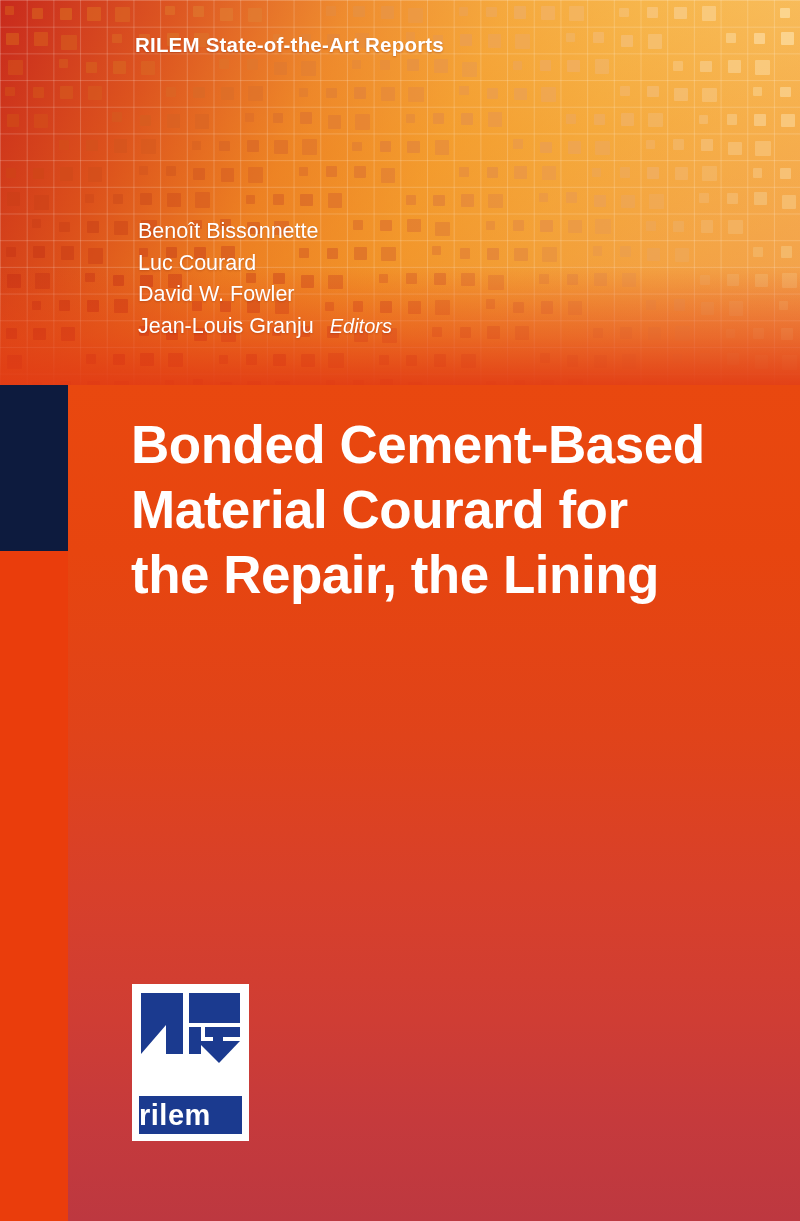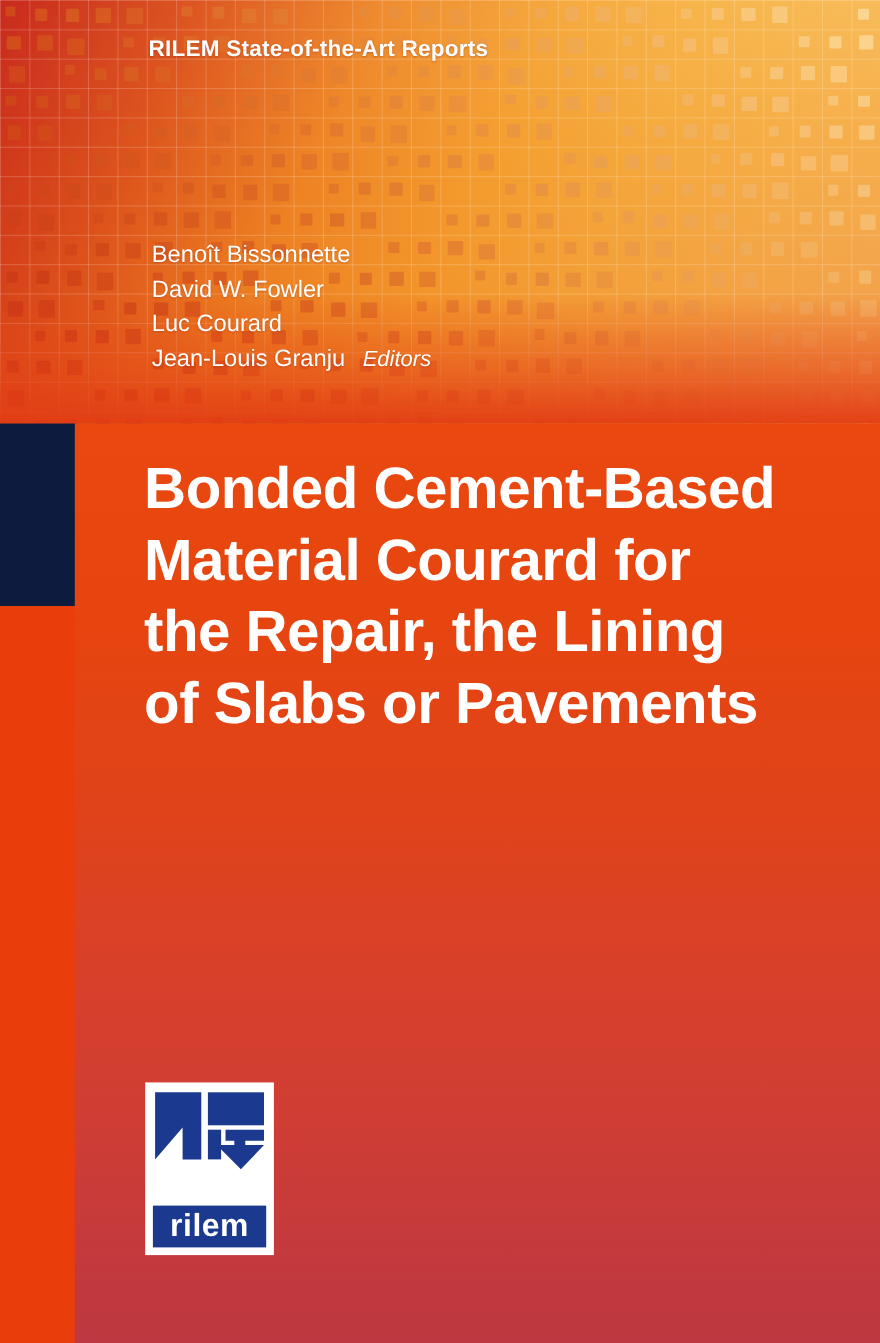--- a/index.html
+++ b/index.html
@@ -142,21 +142,20 @@
   .rilem-top { position: relative; width: 103px; height: 100px; }
   .rilem-word {
     position: absolute;
     left: 0; bottom: 0;
     width: 103px; height: 38px;
     background: #1b3a8f;
     color: #ffffff;
     font-size: 29px;
     font-weight: bold;
     letter-spacing: 0.5px;
-    text-align: center;
     line-height: 38px;
   }
 
   
   .springer {
     position: absolute;
     right: 42px; bottom: 52px;
     display: flex;
     align-items: flex-end;
     gap: 12px;
@@ -524,39 +523,38 @@
     <div class="fade-bottom"></div>
   </div>
 
   <div class="series">RILEM State-of-the-Art Reports</div>
 
   <div class="editors">
     <div class="ed-row">
       <span>Benoît Bissonnette</span>
     </div>
     <div class="ed-row">
-      <span>David W. Fowler</span>
+      <span>Luc Courard</span>
     </div>
     <div class="ed-row">
-      <span>Luc Courard</span>
+      <span>David W. Fowler</span>
     </div>
     <div class="ed-row">
       <span>Jean-Louis Granju</span><span class="ed-tag">Editors</span>
     </div>
   </div>
 
   <div class="lower"></div>
   <div class="spine-dark"></div>
   <div class="spine-red"></div>
 
   <div class="title">
     <span class="tline">Bonded Cement-Based</span>
     <span class="tline">Material Courard for</span>
     <span class="tline">the Repair, the Lining</span>
-    <span class="tline">of Slabs or Pavements</span>
   </div>
 
   <div class="rilem">
     <div class="rilem-inner">
       <div class="rilem-top">
         <svg width="103" height="100" viewBox="0 0 103 100">
           <polygon points="2,2 44,2 44,63 27,63 27,34 2,63" fill="#1b3a8f"></polygon>
           <rect x="50" y="2" width="51" height="30" fill="#1b3a8f"></rect>
           <rect x="50" y="36" width="12" height="27" fill="#1b3a8f"></rect>
           <polygon points="66,36 101,36 101,46 84,46 84,63 74,63 74,46 66,46" fill="#1b3a8f"></polygon>

